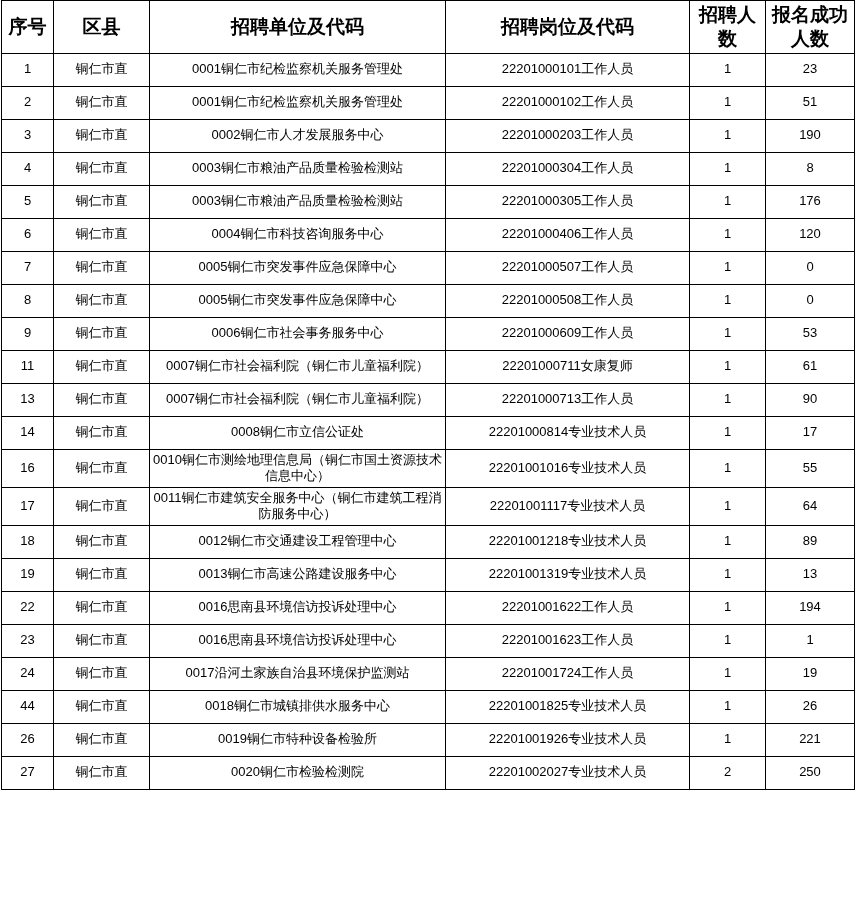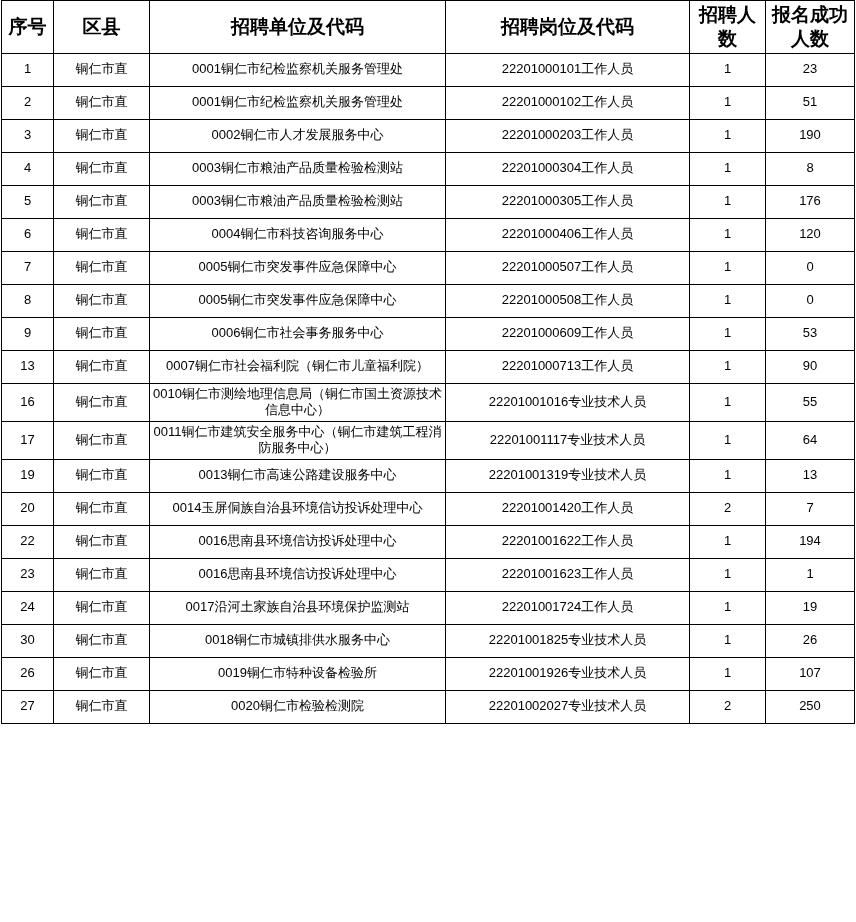--- a/index.html
+++ b/index.html
@@ -144,60 +144,76 @@
       </tr>
       <tr>
         <td>9</td>
         <td>铜仁市直</td>
         <td class="cell-unit">0006铜仁市社会事务服务中心</td>
         <td class="cell-post">22201000609工作人员</td>
         <td>1</td>
         <td>53</td>
       </tr>
       <tr>
+        <td>11</td>
+        <td>铜仁市直</td>
+        <td class="cell-unit">0007铜仁市社会福利院（铜仁市儿童福利院）</td>
+        <td class="cell-post">22201000711女康复师</td>
+        <td>1</td>
+        <td>61</td>
+      </tr>
+      <tr>
         <td>13</td>
         <td>铜仁市直</td>
         <td class="cell-unit">0007铜仁市社会福利院（铜仁市儿童福利院）</td>
         <td class="cell-post">22201000713工作人员</td>
         <td>1</td>
         <td>90</td>
       </tr>
+      <tr>
+        <td>14</td>
+        <td>铜仁市直</td>
+        <td class="cell-unit">0008铜仁市立信公证处</td>
+        <td class="cell-post">22201000814专业技术人员</td>
+        <td>1</td>
+        <td>17</td>
+      </tr>
       <tr class="tall">
         <td>16</td>
         <td>铜仁市直</td>
         <td class="cell-unit">0010铜仁市测绘地理信息局（铜仁市国土资源技术信息中心）</td>
         <td class="cell-post">22201001016专业技术人员</td>
         <td>1</td>
         <td>55</td>
       </tr>
       <tr class="tall">
         <td>17</td>
         <td>铜仁市直</td>
         <td class="cell-unit">0011铜仁市建筑安全服务中心（铜仁市建筑工程消防服务中心）</td>
         <td class="cell-post">22201001117专业技术人员</td>
         <td>1</td>
         <td>64</td>
       </tr>
       <tr>
+        <td>18</td>
+        <td>铜仁市直</td>
+        <td class="cell-unit">0012铜仁市交通建设工程管理中心</td>
+        <td class="cell-post">22201001218专业技术人员</td>
+        <td>1</td>
+        <td>89</td>
+      </tr>
+      <tr>
         <td>19</td>
         <td>铜仁市直</td>
         <td class="cell-unit">0013铜仁市高速公路建设服务中心</td>
         <td class="cell-post">22201001319专业技术人员</td>
         <td>1</td>
         <td>13</td>
       </tr>
       <tr>
-        <td>20</td>
-        <td>铜仁市直</td>
-        <td class="cell-unit">0014玉屏侗族自治县环境信访投诉处理中心</td>
-        <td class="cell-post">22201001420工作人员</td>
-        <td>2</td>
-        <td>7</td>
-      </tr>
-      <tr>
         <td>22</td>
         <td>铜仁市直</td>
         <td class="cell-unit">0016思南县环境信访投诉处理中心</td>
         <td class="cell-post">22201001622工作人员</td>
         <td>1</td>
         <td>194</td>
       </tr>
       <tr>
         <td>23</td>
         <td>铜仁市直</td>
@@ -208,34 +224,34 @@
       </tr>
       <tr>
         <td>24</td>
         <td>铜仁市直</td>
         <td class="cell-unit">0017沿河土家族自治县环境保护监测站</td>
         <td class="cell-post">22201001724工作人员</td>
         <td>1</td>
         <td>19</td>
       </tr>
       <tr>
-        <td>30</td>
+        <td>44</td>
         <td>铜仁市直</td>
         <td class="cell-unit">0018铜仁市城镇排供水服务中心</td>
         <td class="cell-post">22201001825专业技术人员</td>
         <td>1</td>
         <td>26</td>
       </tr>
       <tr>
         <td>26</td>
         <td>铜仁市直</td>
         <td class="cell-unit">0019铜仁市特种设备检验所</td>
         <td class="cell-post">22201001926专业技术人员</td>
         <td>1</td>
-        <td>107</td>
+        <td>221</td>
       </tr>
       <tr>
         <td>27</td>
         <td>铜仁市直</td>
         <td class="cell-unit">0020铜仁市检验检测院</td>
         <td class="cell-post">22201002027专业技术人员</td>
         <td>2</td>
         <td>250</td>
       </tr>
 

